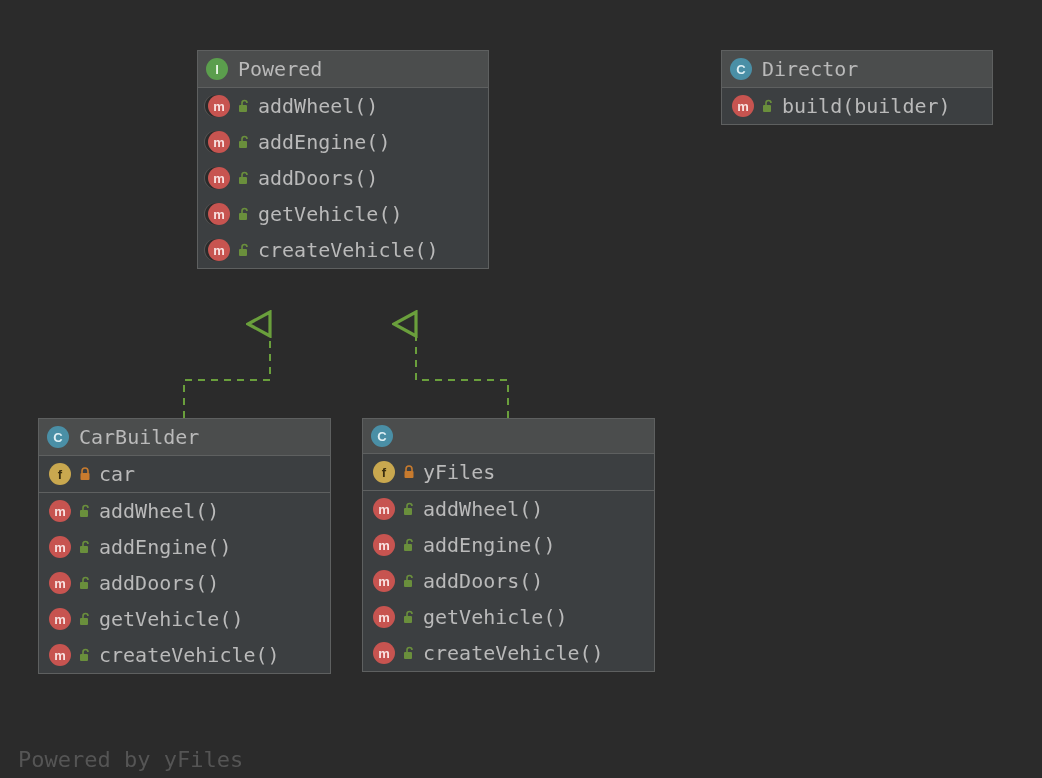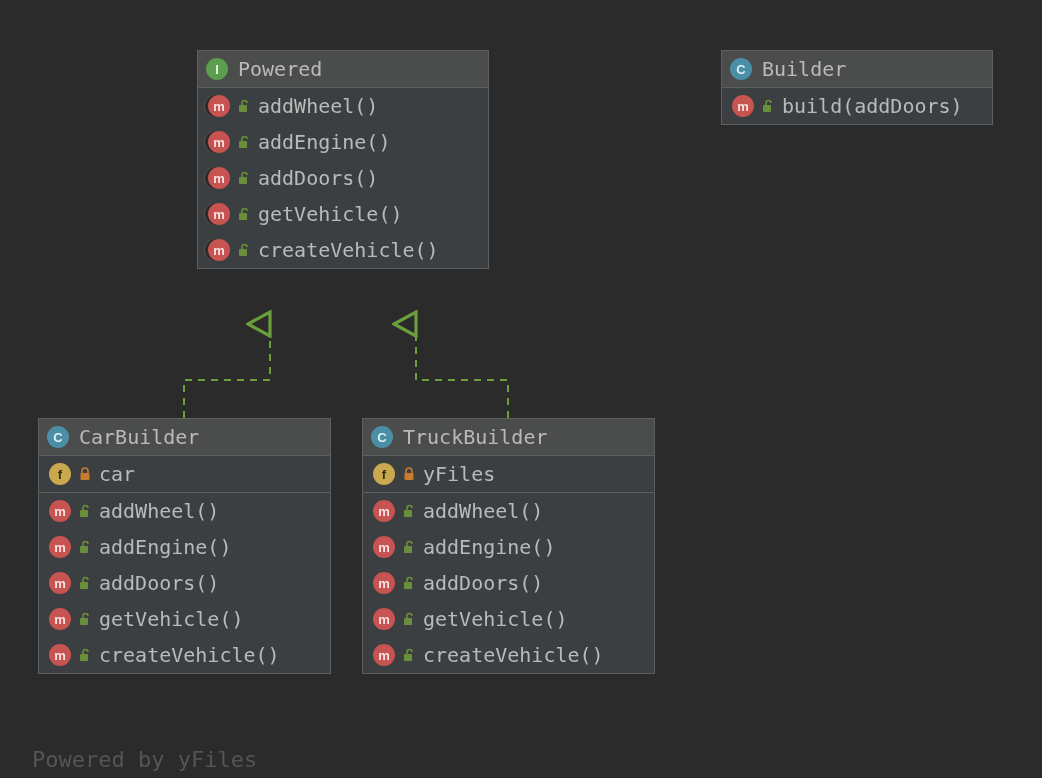--- a/index.html
+++ b/index.html
@@ -63,21 +63,21 @@
   .ic-field     { background: #c9a84f; color:#3a2e0f;}
   .lock {
     width: 12px;
     height: 14px;
     display: inline-block;
     flex-shrink:0;
   }
   .lock svg { display:block; }
   .footer {
     position: absolute;
-    left: 32px;
+    left: 18px;
     bottom: 6px;
     font-size: 22px;
     color: #555;
     font-family: "Menlo","Consolas",monospace;
   }
   svg.connectors {
     position:absolute;
     left:0; top:0;
     width:1042px; height:778px;
     pointer-events:none;
@@ -153,32 +153,32 @@
           </svg>
         </span>
       <span>createVehicle()</span>
     </div>
   </div>
 </div>
 
 <div class="class-box" style="left:721px;top:50px;width:272px;">
   <div class="class-header">
     <span class="icon-circle ic-class">C</span>
-    <span>Builder</span>
-  </div>
-  <div class="section">
-    <div class="member">
-      <span class="icon-circle ic-method">m</span>
-      <span class="lock">
-          <svg viewBox="0 0 12 14">
-            <path d="M4 6V4a2.5 2.5 0 015 0" fill="none" stroke="#6a8f3c" stroke-width="1.6"></path>
-            <rect x="1" y="6" width="8" height="7" rx="1" fill="#6a8f3c"></rect>
-          </svg>
-        </span>
-      <span>build(addDoors)</span>
+    <span>Director</span>
+  </div>
+  <div class="section">
+    <div class="member">
+      <span class="icon-circle ic-method">m</span>
+      <span class="lock">
+          <svg viewBox="0 0 12 14">
+            <path d="M4 6V4a2.5 2.5 0 015 0" fill="none" stroke="#6a8f3c" stroke-width="1.6"></path>
+            <rect x="1" y="6" width="8" height="7" rx="1" fill="#6a8f3c"></rect>
+          </svg>
+        </span>
+      <span>build(builder)</span>
     </div>
   </div>
 </div>
 
 <div class="class-box" style="left:38px;top:418px;width:293px;">
   <div class="class-header">
     <span class="icon-circle ic-class">C</span>
     <span>CarBuilder</span>
   </div>
   <div class="section">
@@ -243,21 +243,20 @@
           </svg>
         </span>
       <span>createVehicle()</span>
     </div>
   </div>
 </div>
 
 <div class="class-box" style="left:362px;top:418px;width:293px;">
   <div class="class-header">
     <span class="icon-circle ic-class">C</span>
-    <span>TruckBuilder</span>
   </div>
   <div class="section">
     <div class="member">
       <span class="icon-circle ic-field">f</span>
       <span class="lock">
           <svg viewBox="0 0 12 14">
             <path d="M3 6V4a3 3 0 016 0v2" fill="none" stroke="#c87b2e" stroke-width="1.6"></path>
             <rect x="1.5" y="6" width="9" height="7" rx="1" fill="#c87b2e"></rect>
           </svg>
         </span>

